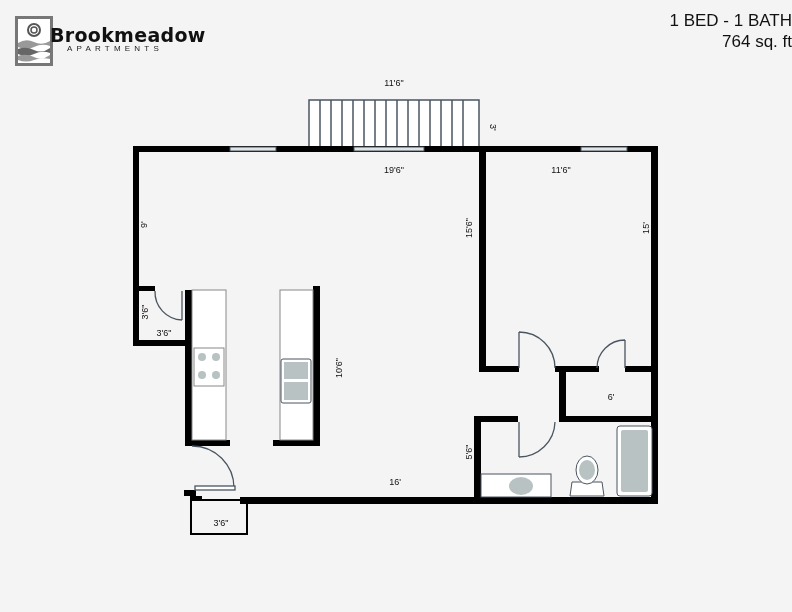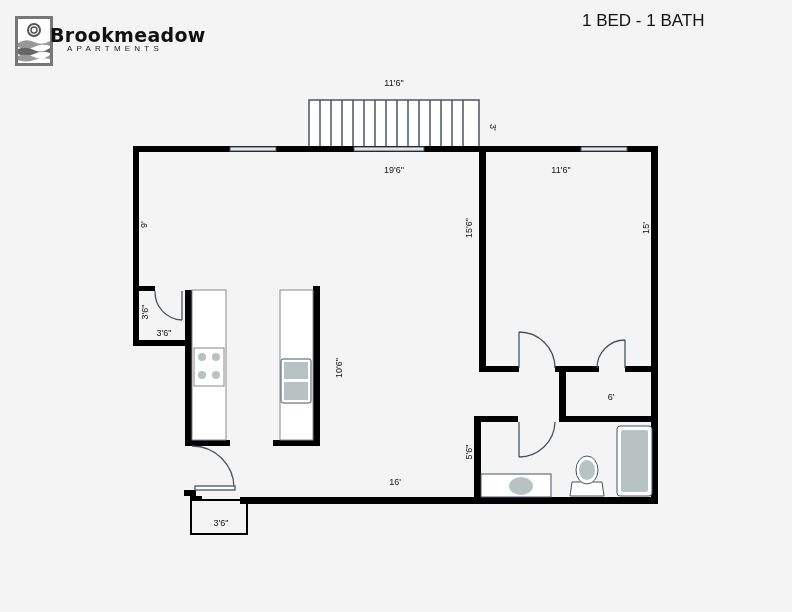--- a/index.html
+++ b/index.html
@@ -1,40 +1,41 @@
 <!DOCTYPE html>
 <html><head>
 <meta charset="utf-8">
 <style>
   html,body{margin:0;padding:0;}
   body{width:792px;height:612px;background:#f4f4f4;position:relative;overflow:hidden;font-family:"Liberation Sans",sans-serif;}
   .logo{position:absolute;left:15px;top:16px;width:38px;height:50px;border:3px solid #777;box-sizing:border-box;background:#fff;}
   .brand{position:absolute;left:50px;top:24px;font-size:19px;font-weight:bold;color:#111;letter-spacing:0.3px;font-family:"DejaVu Sans",sans-serif;}
   .brand-sub{position:absolute;left:67px;top:44px;font-size:8px;letter-spacing:4.2px;color:#222;}
-  .header{position:absolute;right:0;top:10px;width:210px;text-align:left;font-size:17px;color:#111;line-height:21px;}
+  .header{position:absolute;right:0;top:10px;width:210px;text-align:right;font-size:17px;color:#111;line-height:21px;}
   svg{position:absolute;left:0;top:0;}
   .dim{font-family:"Liberation Sans",sans-serif;font-size:9px;fill:#111;}
 </style>
 </head>
 <body>
 
 <div class="logo">
   <svg width="32" height="44" viewBox="0 0 32 44">
     <circle cx="16" cy="11" r="6" fill="none" stroke="#555" stroke-width="2"></circle>
     <circle cx="16" cy="11" r="3" fill="none" stroke="#555" stroke-width="1.5"></circle>
     <path d="M0 24 Q8 19 16 23 T32 22 L32 27 Q24 24 16 28 T0 28Z" fill="#999"></path>
     <path d="M0 30 Q8 27 16 31 T32 29 L32 34 Q24 31 16 35 T0 35Z" fill="#666"></path>
     <path d="M0 37 Q8 34 16 38 T32 36 L32 40 Q24 38 16 41 T0 41Z" fill="#999"></path>
   </svg>
 </div>
 <div class="brand">Brookmeadow</div>
 <div class="brand-sub">APARTMENTS</div>
 
 <div class="header">
   <div>1 BED - 1 BATH</div>
+  <div>764 sq. ft</div>
 </div>
 
 <svg width="792" height="612" viewBox="0 0 792 612">
 
   <g stroke="#4a5560" stroke-width="1.5" fill="#fff">
     <rect x="309" y="100" width="170" height="47"></rect>
     <line x1="320" y1="100" x2="320" y2="147"></line>
       <line x1="331" y1="100" x2="331" y2="147"></line>
     <line x1="342" y1="100" x2="342" y2="147"></line>
       <line x1="353" y1="100" x2="353" y2="147"></line>

